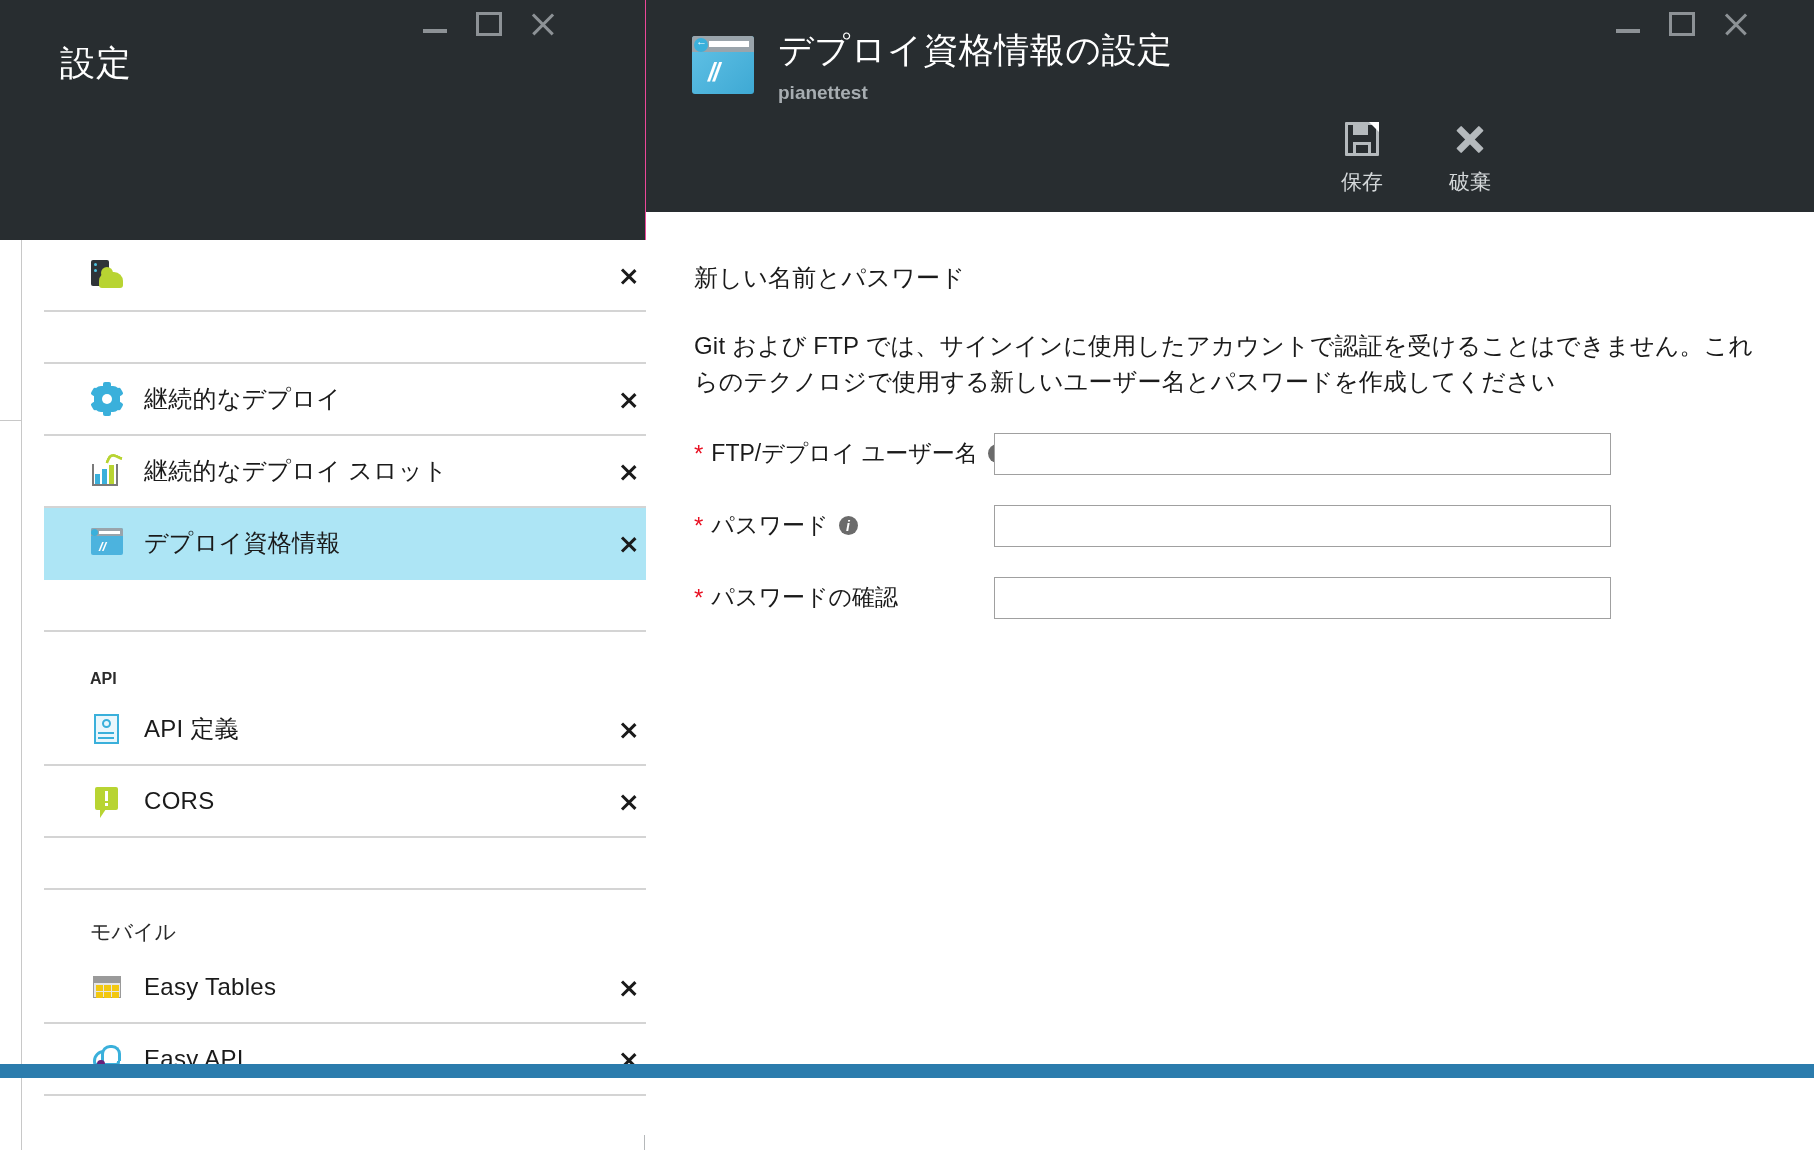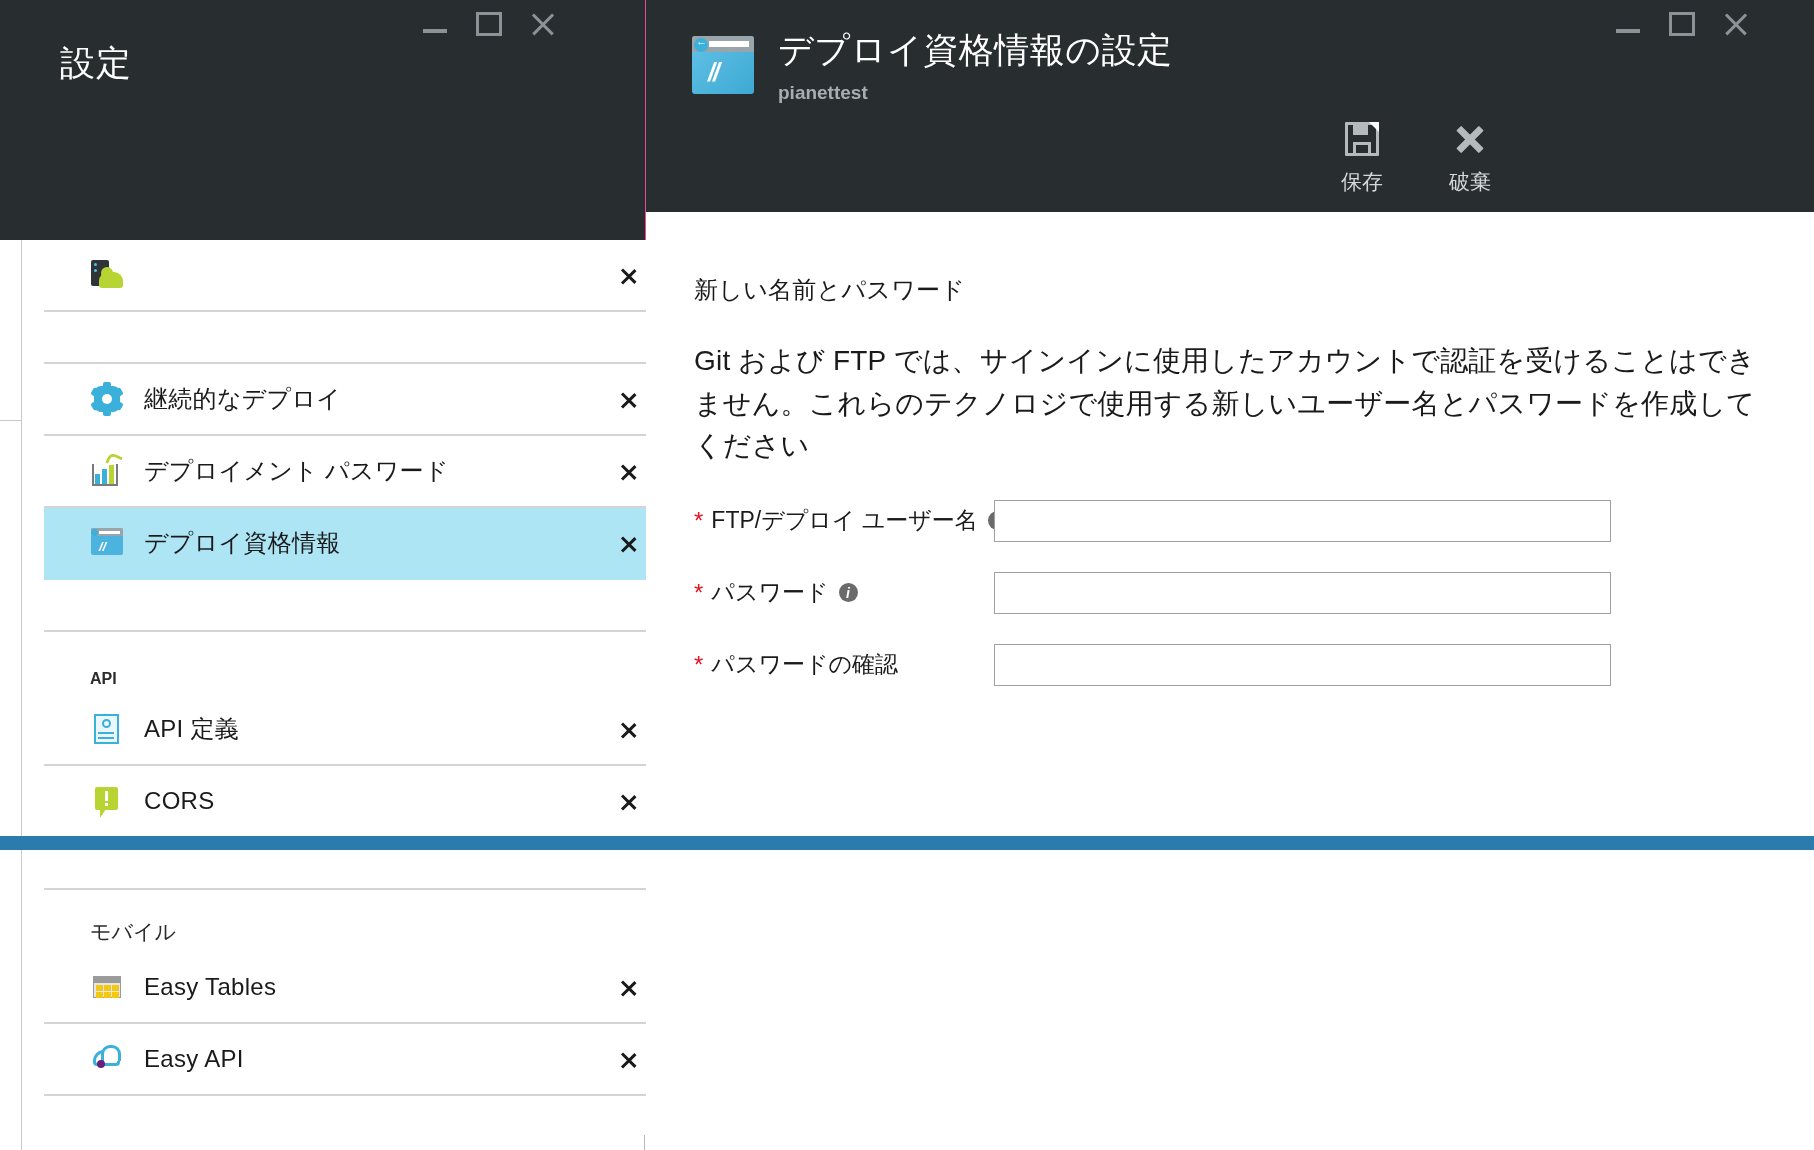--- a/index.html
+++ b/index.html
@@ -5,21 +5,21 @@
 <style>
   * { box-sizing: border-box; margin: 0; padding: 0; }
   html, body {
     width: 1814px; height: 1150px;
     font-family: "Liberation Sans", "DejaVu Sans", sans-serif;
     background: #ffffff;
     overflow: hidden;
   }
   .screen {
     position: relative;
-    width: 1814px; height: 850px;
+    width: 1814px; height: 1078px;
     background: #ec4899;
     border-radius: 11px;
   }
 
   
   .edge-strip {
     position: absolute; left: 0; top: 0;
     width: 22px; height: 1150px;
     background: #ffffff;
     border-right: 1px solid #c8c8c8;
@@ -321,31 +321,31 @@
   .x-glyph { position: relative; width: 32px; height: 32px; }
   .x-glyph::before, .x-glyph::after {
     content: ""; position: absolute; left: 0; top: 13px;
     width: 32px; height: 7px; background: #b5babd; border-radius: 1px;
   }
   .x-glyph::before { transform: rotate(45deg); }
   .x-glyph::after  { transform: rotate(-45deg); }
 
   
   .content {
-    position: absolute; left: 0; top: 224px;
+    position: absolute; left: 0; top: 212px;
     width: 1168px; height: 925px;
     background: #ffffff;
     padding: 50px 40px 0 48px;
   }
   .heading {
     font-size: 24px; color: #1a1a1a; font-weight: 400; margin-bottom: 34px;
     letter-spacing: .3px;
   }
   .para {
-    font-size: 28px; color: #1a1a1a; line-height: 1.52; margin-bottom: 32px;
+    font-size: 24px; color: #1a1a1a; line-height: 1.52; margin-bottom: 32px;
     max-width: 1080px; letter-spacing: .2px;
   }
   .form { margin-top: 24px; }
   .field-row {
     display: flex; align-items: center; margin-bottom: 30px;
   }
   .field-label {
     width: 300px; display: flex; align-items: center;
     font-size: 23px; color: #1a1a1a; white-space: nowrap;
   }
@@ -419,21 +419,21 @@
           <span class="chev"></span>
         </div>
         <div class="nav-row">
           <span class="nav-icon ic-bars">
             <span class="arrow"></span>
             <span class="cup"></span>
             <span class="b b1"></span>
             <span class="b b2"></span>
             <span class="b b3"></span>
           </span>
-          <span class="nav-label">デプロイメント パスワード</span>
+          <span class="nav-label">継続的なデプロイ スロット</span>
           <span class="chev"></span>
         </div>
         <div class="nav-row selected">
           <span class="nav-icon ic-deploycred">
             <span class="win">
               <span class="bar"></span>
               <span class="circ"></span>
               <span class="slashes">//</span>
             </span>
           </span>

